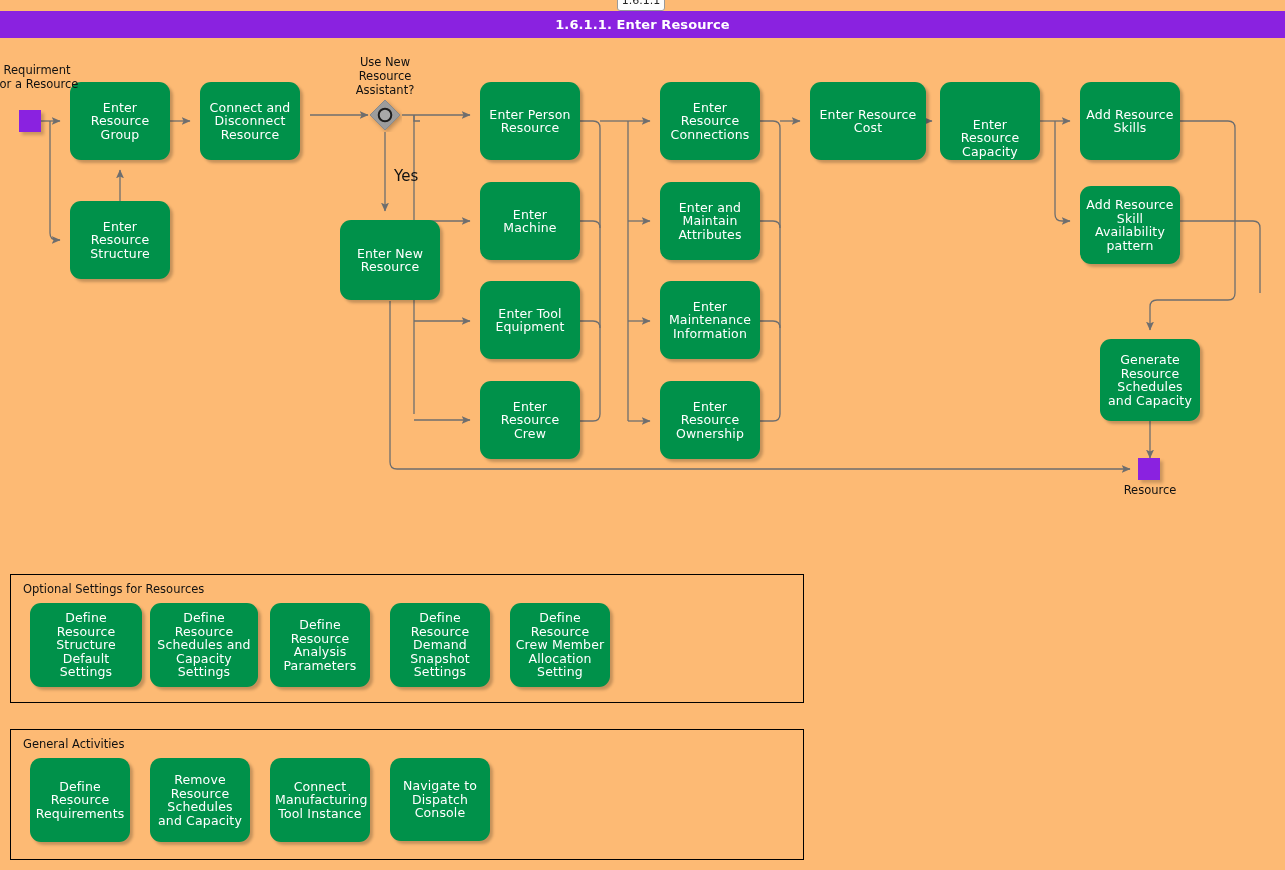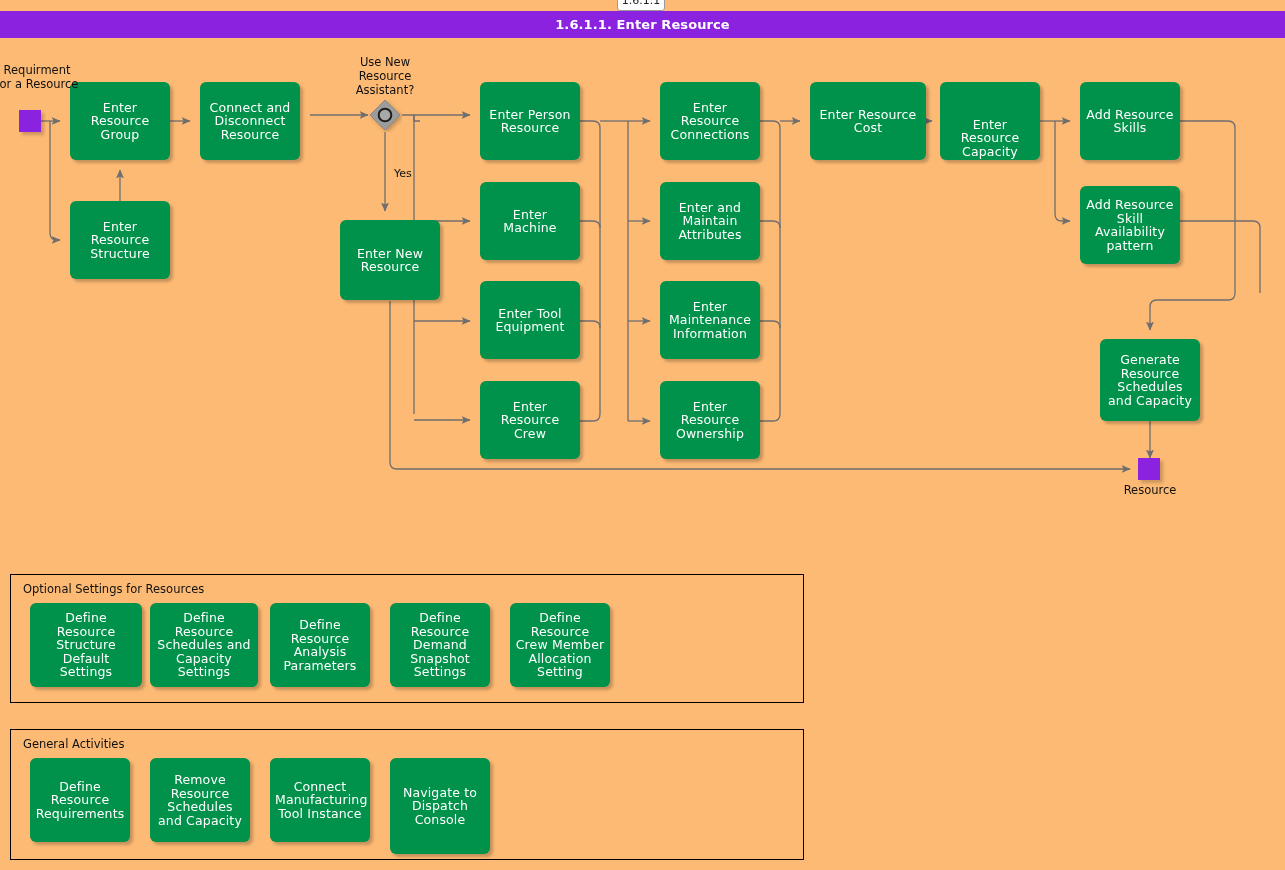--- a/index.html
+++ b/index.html
@@ -60,21 +60,21 @@
     width: 1285px;
     height: 870px;
     pointer-events: none;
     z-index: 1;
   }
 
   
   .node {
     position: absolute;
     background: #00914A;
-    border-radius: 6px;
+    border-radius: 11px;
     box-shadow: 3px 3px 3px rgba(0,0,0,0.22);
     color: #ffffff;
     display: flex;
     align-items: center;
     justify-content: center;
     text-align: center;
     font-size: 12.5px;
     line-height: 1.08;
     padding: 2px 5px;
     box-sizing: border-box;
@@ -116,21 +116,21 @@
     color: #111;
     text-align: center;
     line-height: 1.2;
     z-index: 6;
     font-family: "DejaVu Sans", sans-serif;
   }
 
   
   .edge-label {
     position: absolute;
-    font-size: 11px;
+    font-size: 15px;
     color: #111;
     z-index: 6;
     font-family: "DejaVu Sans", sans-serif;
   }
 
   
   .panel {
     position: absolute;
     border: 1.5px solid #000000;
     background: transparent;
@@ -317,17 +317,17 @@
   </div>
   <div class="node" style="left:30px;  top:758px; width:100px; height:84px;">
       <span>Define Resource Requirements</span>
     </div>
   <div class="node" style="left:150px; top:758px; width:100px; height:84px;">
       <span>Remove Resource Schedules and Capacity</span>
     </div>
   <div class="node" style="left:270px; top:758px; width:100px; height:84px;">
       <span>Connect Manufacturing Tool Instance</span>
     </div>
-  <div class="node" style="left:390px; top:758px; width:100px; height:96px;">
+  <div class="node" style="left:390px; top:758px; width:100px; height:83px;">
       <span>Navigate to Dispatch Console</span>
     </div>
 
 </div>
 
 </body></html>

